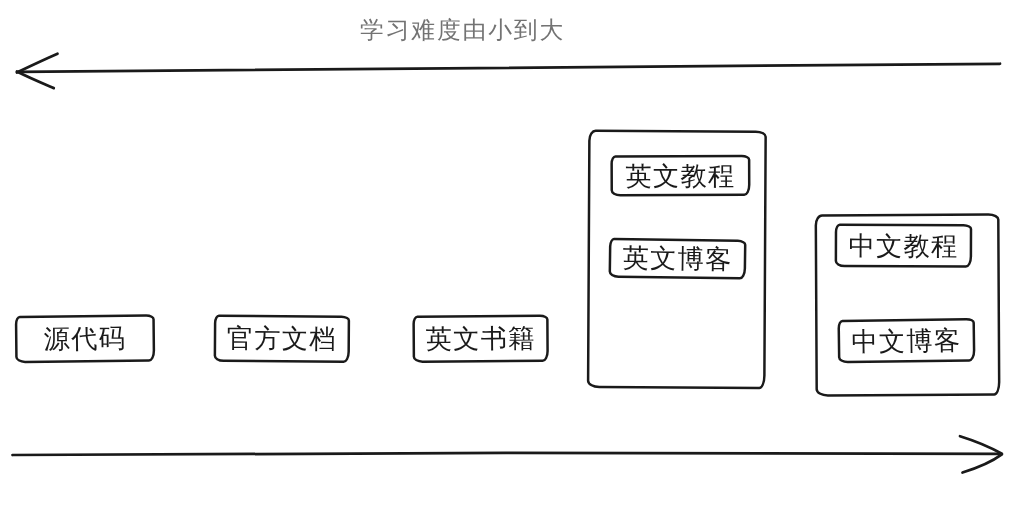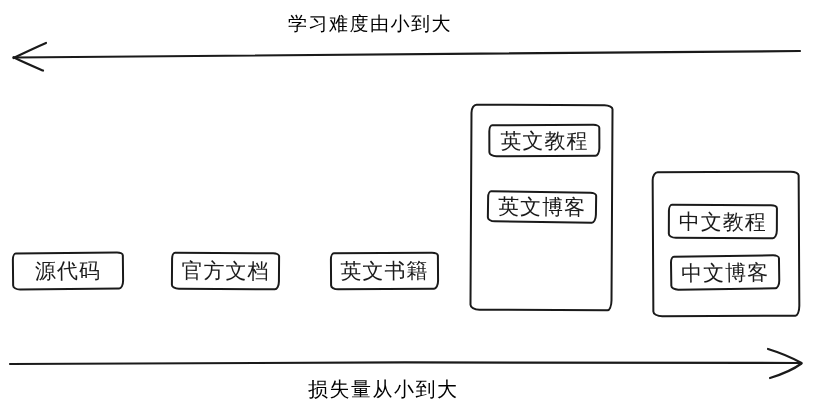--- a/index.html
+++ b/index.html
@@ -26,21 +26,21 @@
     stroke: #1a1a1a;
     stroke-width: 2.2;
     stroke-linecap: round;
   }
 
   .axis-label {
     position: absolute;
     font-size: 19px;
     letter-spacing: 1.5px;
     white-space: nowrap;
-    color: #000000;
+    color: #737373;
   }
   .axis-label.top    { left: 288px; top: 11px; }
   .axis-label.bottom { left: 308px; top: 376px; font-size: 20px; }
 
   .node {
     position: absolute;
     display: flex;
     align-items: center;
     justify-content: center;
     border: 2px solid #1a1a1a;
@@ -63,21 +63,21 @@
   .n-source   { left: 12px;  top: 252px; width: 112px; height: 38px; transform: rotate(-0.6deg); }
   .n-official { left: 171px; top: 252px; width: 109px; height: 38px; transform: rotate(0.4deg); }
   .n-enbook   { left: 330px; top: 252px; width: 109px; height: 38px; transform: rotate(-0.4deg); }
 
   .g-one { left: 470px; top: 104px; width: 143px; height: 207px; transform: rotate(0.3deg); }
   .g-one .n-entut  { left: 16px; top: 18px;  width: 112px; height: 33px; transform: rotate(-0.5deg); text-align: center; }
   .g-one .n-enblog { left: 15px; top: 85px;  width: 110px; height: 32px; transform: rotate(0.5deg); }
   .g-one .n-cnbook { left: 16px; top: 148px; width: 111px; height: 34px; transform: rotate(-0.4deg); }
 
   .g-two { left: 652px; top: 171px; width: 148px; height: 146px; transform: rotate(-0.3deg); }
-  .g-two .n-cntut  { left: 14px; top: 31px; width: 110px; height: 35px; transform: rotate(0.5deg); }
+  .g-two .n-cntut  { left: 14px; top: 6px; width: 110px; height: 35px; transform: rotate(0.5deg); }
   .g-two .n-cnblog { left: 16px; top: 82px; width: 110px; height: 35px; transform: rotate(-0.5deg); }
 </style>
 </head>
 <body>
 
 <div class="canvas">
 
   <svg class="arrow-layer" viewBox="0 0 813 414" aria-hidden="true">
 
     <g>
@@ -118,15 +118,14 @@
 
   <div class="group g-two">
     <div class="node n-cntut">
       <span>中文教程</span>
     </div>
     <div class="node n-cnblog">
       <span>中文博客</span>
     </div>
   </div>
 
-  <div class="axis-label bottom">损失量从小到大</div>
 
 </div>
 
 </body></html>

